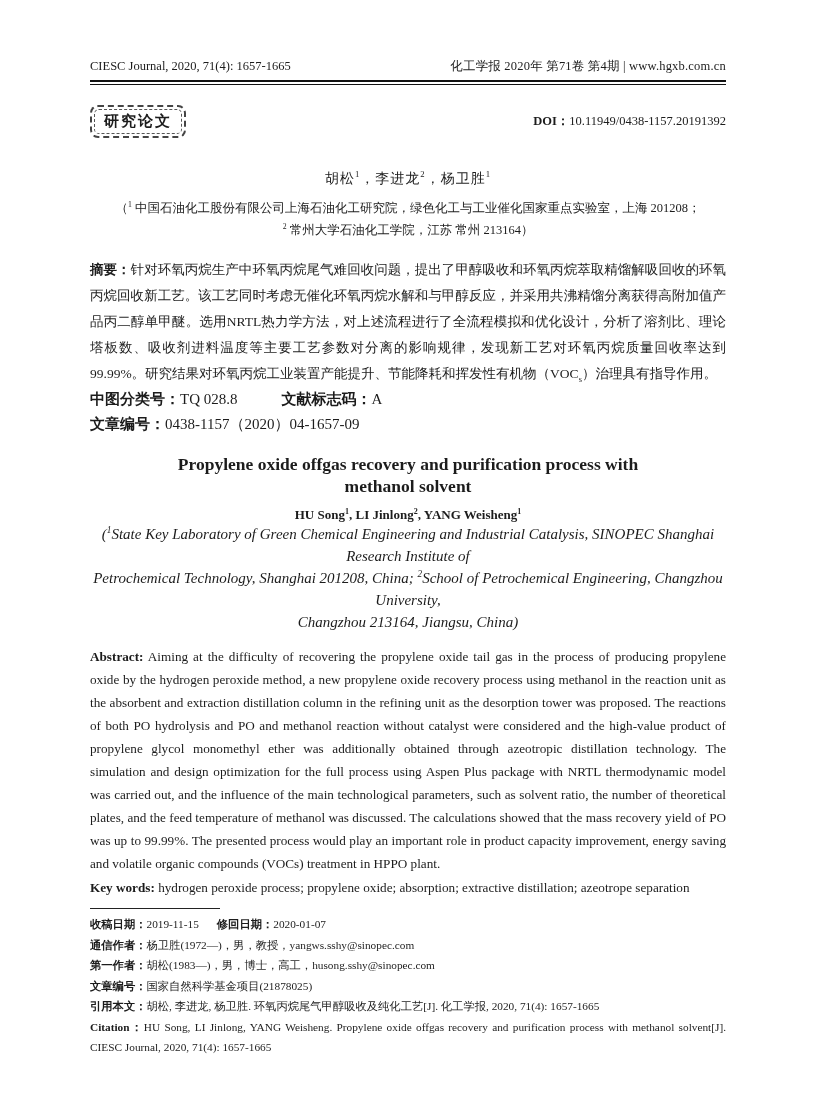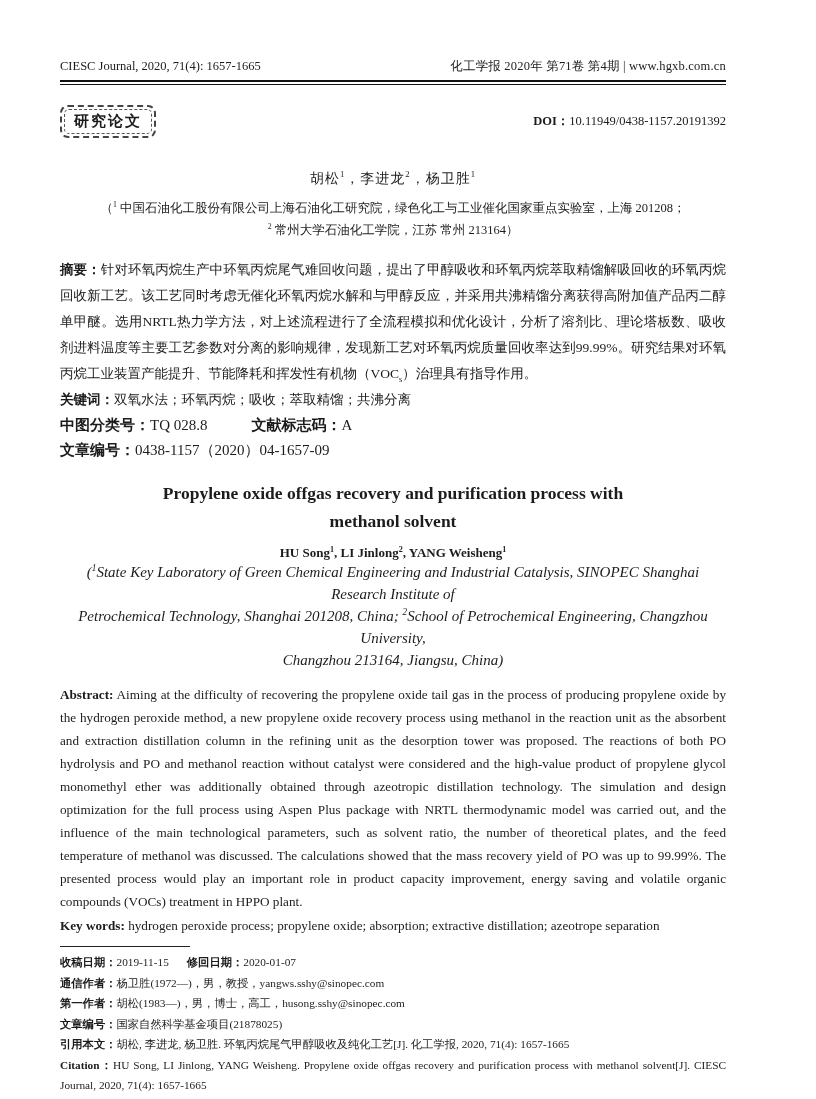--- a/index.html
+++ b/index.html
@@ -1,21 +1,21 @@
 <!DOCTYPE html>
 <html><head>
 <meta charset="utf-8">
 <style>
   html,body{margin:0;padding:0;}
   body{
     width:816px;height:1099px;overflow:hidden;background:#ffffff;
     font-family:"Liberation Serif","DejaVu Serif",serif;color:#1c1c1c;
     -webkit-font-smoothing:antialiased;
   }
-  .page{box-sizing:border-box;width:816px;height:1099px;padding:58px 90px 0 60px;background:#fff;}
+  .page{box-sizing:border-box;width:816px;height:1099px;padding:58px 90px 0 90px;background:#fff;}
 
   
   .jheader{display:flex;justify-content:space-between;align-items:baseline;font-size:12.5px;}
   .jheader .right{letter-spacing:.2px;}
   .hrule{margin-top:5px;border-top:2.5px solid #111;border-bottom:1px solid #111;height:2px;}
 
   
   .badge-row{margin-top:20px;display:flex;justify-content:space-between;align-items:center;gap:48px;}
   .badge{position:relative;display:inline-block;padding:5px 12px;border:2px dashed #444;border-radius:8px;
          font-weight:700;font-size:15px;letter-spacing:2px;}
@@ -32,21 +32,21 @@
   sub{font-size:.62em;vertical-align:sub;line-height:0;}
 
   
   .abs-zh{margin-top:16px;font-size:13.5px;line-height:26px;text-align:justify;}
   .lblb{font-weight:700;}
   .kw-zh{font-size:13.5px;line-height:26px;}
   .meta-line{font-size:15px;line-height:25px;}
   .meta-line .gap{display:inline-block;width:44px;}
 
   
-  .title-en{margin-top:16px;text-align:center;font-size:17.5px;font-weight:700;line-height:28px;}
+  .title-en{margin-top:16px;text-align:center;font-size:17.5px;font-weight:700;line-height:22px;}
   .authors-en{margin-top:10px;text-align:center;font-size:13px;font-weight:700;}
   .affil-en{margin-top:0;text-align:center;font-size:15px;font-style:italic;line-height:22px;}
   .abs-en{margin-top:12px;font-size:13.2px;line-height:23px;text-align:justify;}
   .kw-en{margin-top:2px;font-size:13.2px;line-height:22px;}
 
   
   .foot-rule{margin-top:9px;width:130px;border-top:1.3px solid #222;}
   .footnotes{margin-top:5px;font-size:11.3px;line-height:20.5px;text-align:justify;}
   .footnotes .fl{font-weight:700;}
   .footnotes .sp{display:inline-block;width:18px;}
@@ -67,23 +67,20 @@
     <span class="doi">
       <span class="lbl">DOI：</span><span>10.11949/0438-1157.20191392</span>
     </span>
   </div>
 
   <div class="authors-zh">胡松<sup>1</sup>，李进龙<sup>2</sup>，杨卫胜<sup>1</sup></div>
   <div class="affil-zh">（<sup>1</sup> 中国石油化工股份有限公司上海石油化工研究院，绿色化工与工业催化国家重点实验室，上海 201208；<br><sup>2</sup> 常州大学石油化工学院，江苏 常州 213164）</div>
 
   <div class="abs-zh">
     <span class="lblb">摘要：</span><span>针对环氧丙烷生产中环氧丙烷尾气难回收问题，提出了甲醇吸收和环氧丙烷萃取精馏解吸回收的环氧丙烷回收新工艺。该工艺同时考虑无催化环氧丙烷水解和与甲醇反应，并采用共沸精馏分离获得高附加值产品丙二醇单甲醚。选用NRTL热力学方法，对上述流程进行了全流程模拟和优化设计，分析了溶剂比、理论塔板数、吸收剂进料温度等主要工艺参数对分离的影响规律，发现新工艺对环氧丙烷质量回收率达到99.99%。研究结果对环氧丙烷工业装置产能提升、节能降耗和挥发性有机物（VOC<sub>s</sub>）治理具有指导作用。</span>
-  </div>
-  <div class="kw-zh">
-    <span class="lblb">关键词：</span><span>双氧水法；环氧丙烷；吸收；萃取精馏；共沸分离</span>
   </div>
   <div class="meta-line">
     <span class="lblb">中图分类号：</span><span>TQ 028.8</span><span class="gap"></span><span class="lblb">文献标志码：</span><span>A</span>
   </div>
   <div class="meta-line">
     <span class="lblb">文章编号：</span><span>0438-1157（2020）04-1657-09</span>
   </div>
 
   <div class="title-en">Propylene oxide offgas recovery and purification process with<br>methanol solvent</div>
   <div class="authors-en">HU Song<sup>1</sup>, LI Jinlong<sup>2</sup>, YANG Weisheng<sup>1</sup></div>

